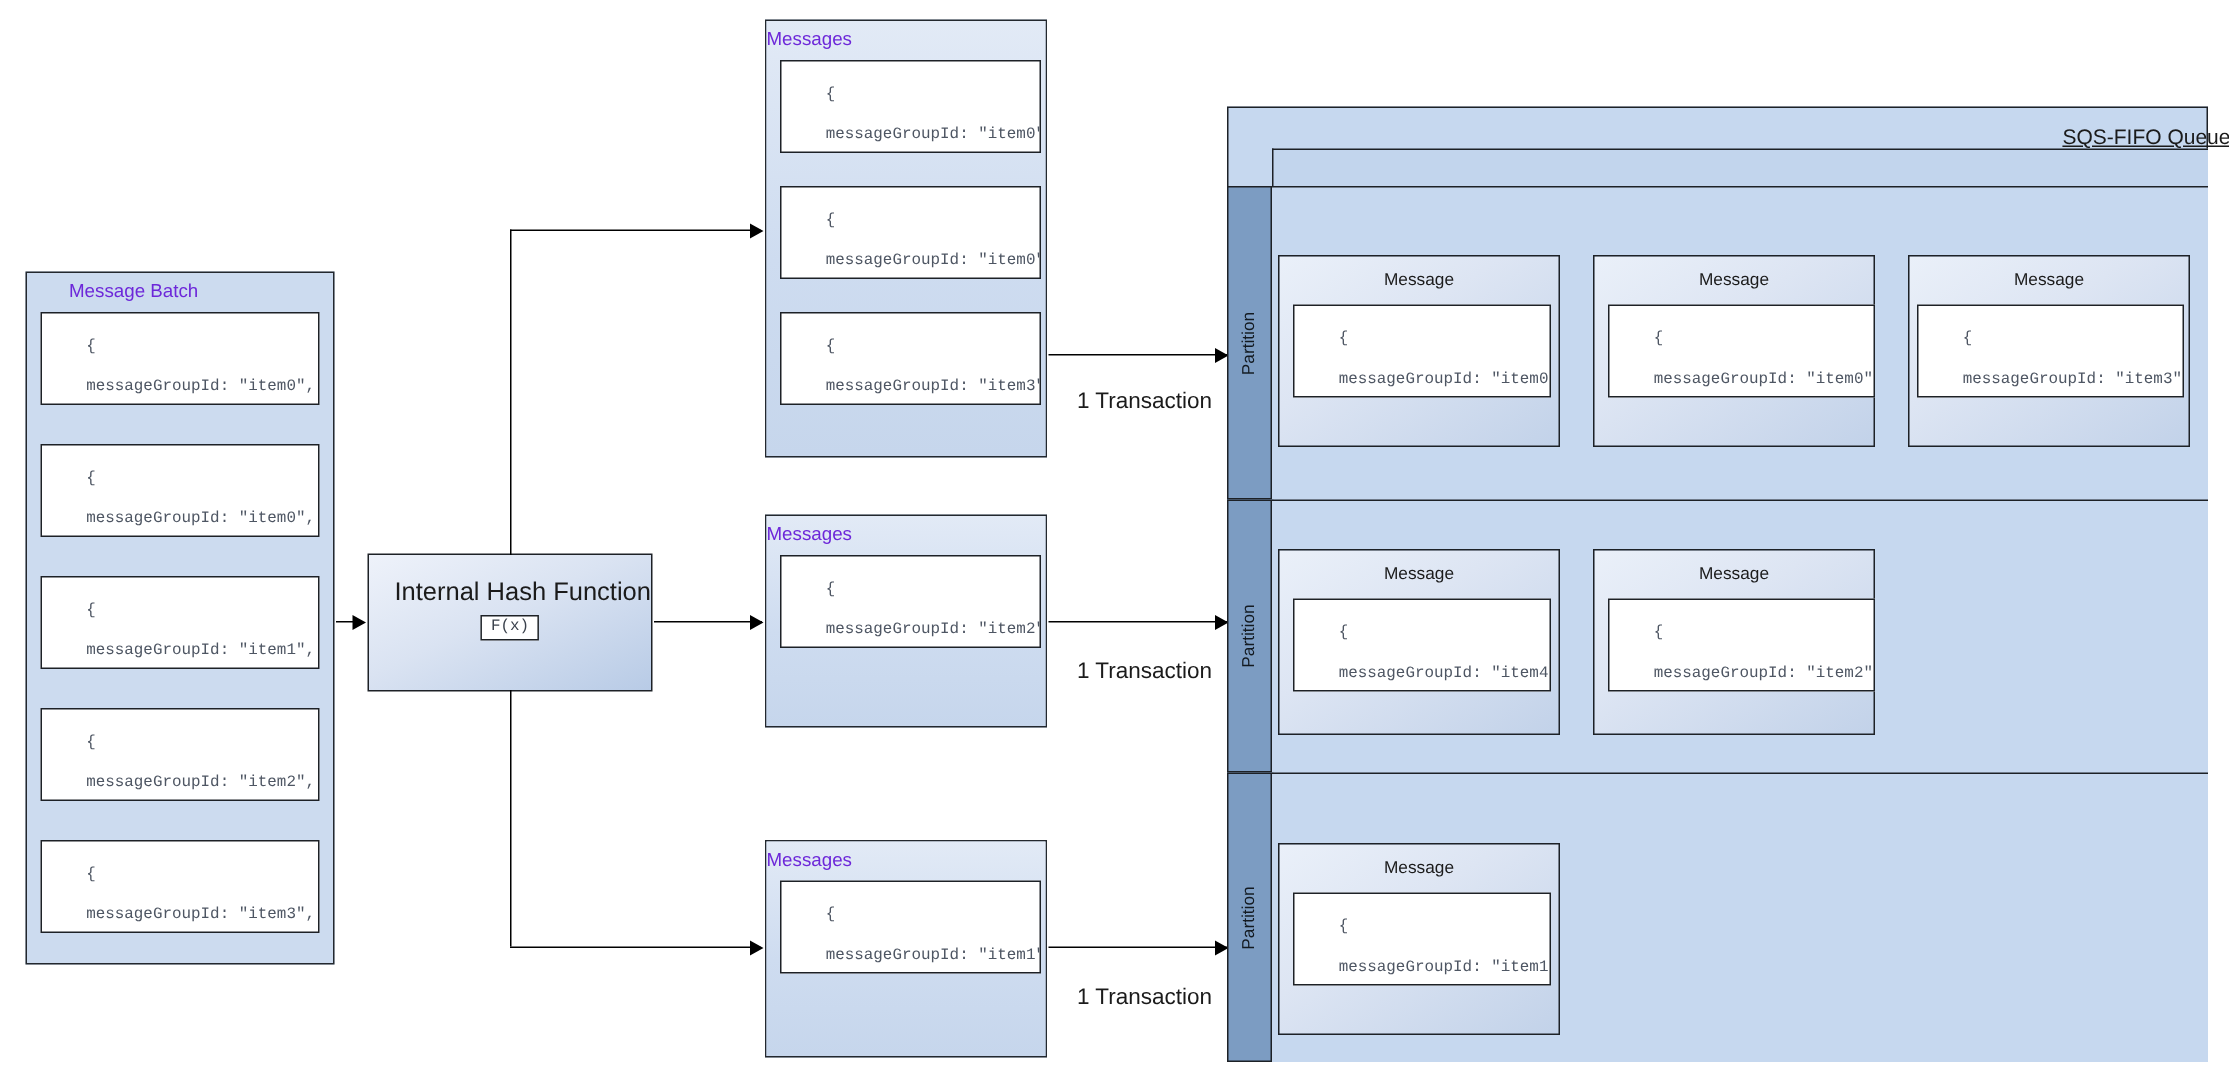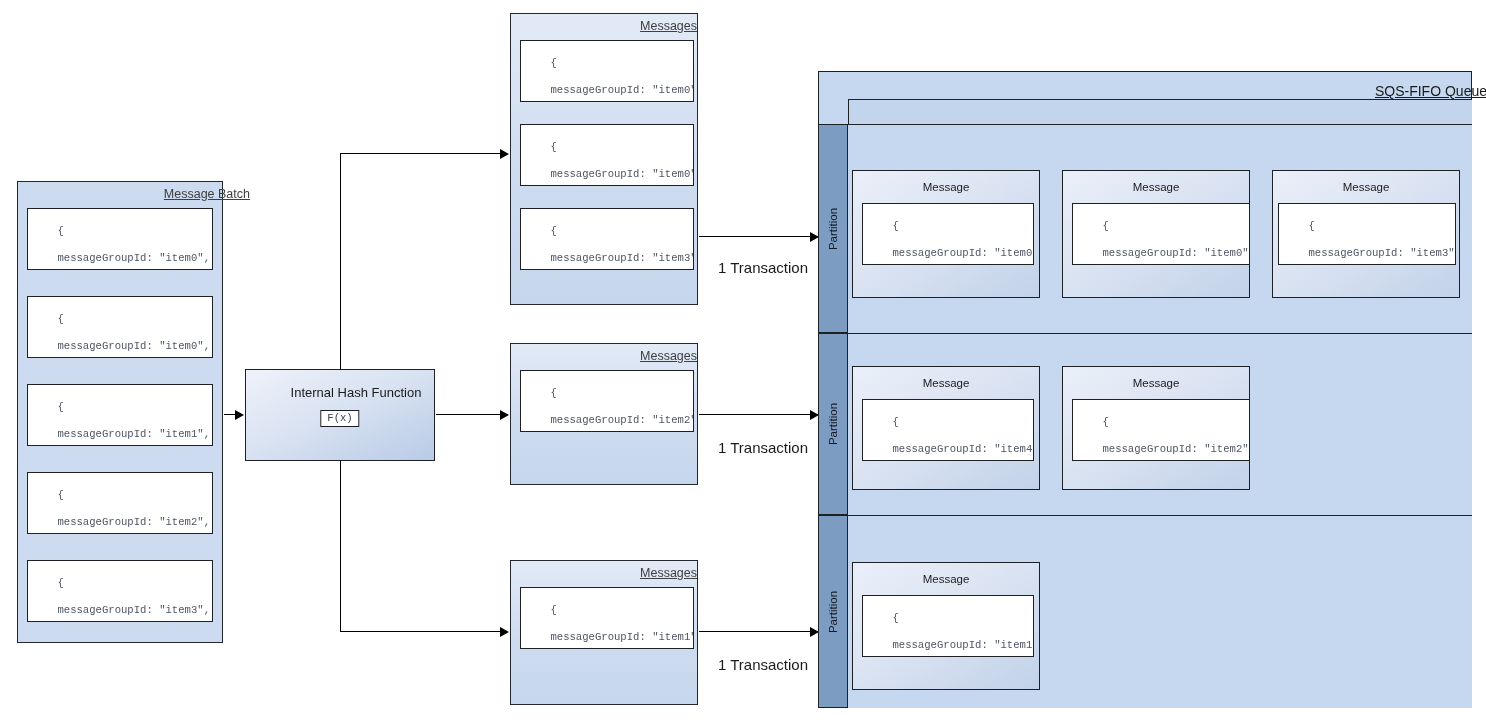--- a/index.html
+++ b/index.html
@@ -10,26 +10,25 @@
   }
   .abs{position:absolute;box-sizing:border-box;}
 
   
   .group-box{
     background:#ccdbef;
     border:1px solid #23282e;
     box-sizing:border-box;
   }
   .group-title{
-    text-align:right;
+    text-align:left;
     font-size:12.5px;
-    color:#404040;
+    color:#6d28d9;
     line-height:15px;
     white-space:nowrap;
-    text-decoration:underline;
   }
   .json-box{
     background:#ffffff;
     border:1px solid #1d2126;
     box-sizing:border-box;
     font-family:"Liberation Mono","DejaVu Sans Mono",monospace;
     font-size:10.6px;
     line-height:13.6px;
     color:#4e5663;
     padding:2px 0 2px 4px;
@@ -44,22 +43,22 @@
   }
   #message-batch .group-title{position:absolute;left:0;top:5px;width:100%;margin-left:28px;}
 
   
   #hash-fn{
     left:245px;top:369px;width:190px;height:92px;
     border:1px solid #1d2126;
     background:linear-gradient(to bottom right,#eef2fa 0%,#dae3f2 45%,#b8cbe6 100%);
   }
   #hash-fn .hf-title{
-    position:absolute;left:16px;top:15px;width:100%;text-align:center;
-    font-size:13px;color:#1b1b1b;
+    position:absolute;left:0;top:15px;width:100%;text-align:right;
+    font-size:17px;color:#1b1b1b;
   }
   #hash-fn .fx{
     position:absolute;left:50%;top:40px;transform:translateX(-50%);
     border:1px solid #1d2126;background:#ffffff;
     font-family:"Liberation Mono","DejaVu Sans Mono",monospace;
     font-size:10.6px;color:#3b424d;padding:1px 6px;line-height:13px;
   }
 
   
   .messages-group{background:#ccdbef;border:1px solid #23282e;}

